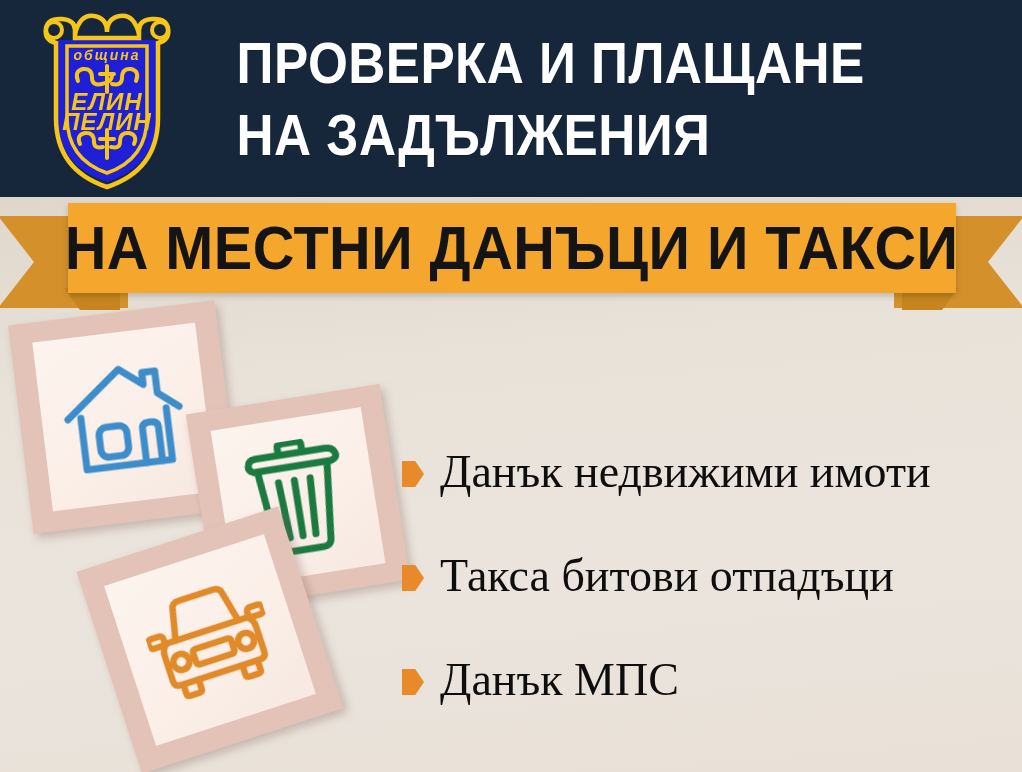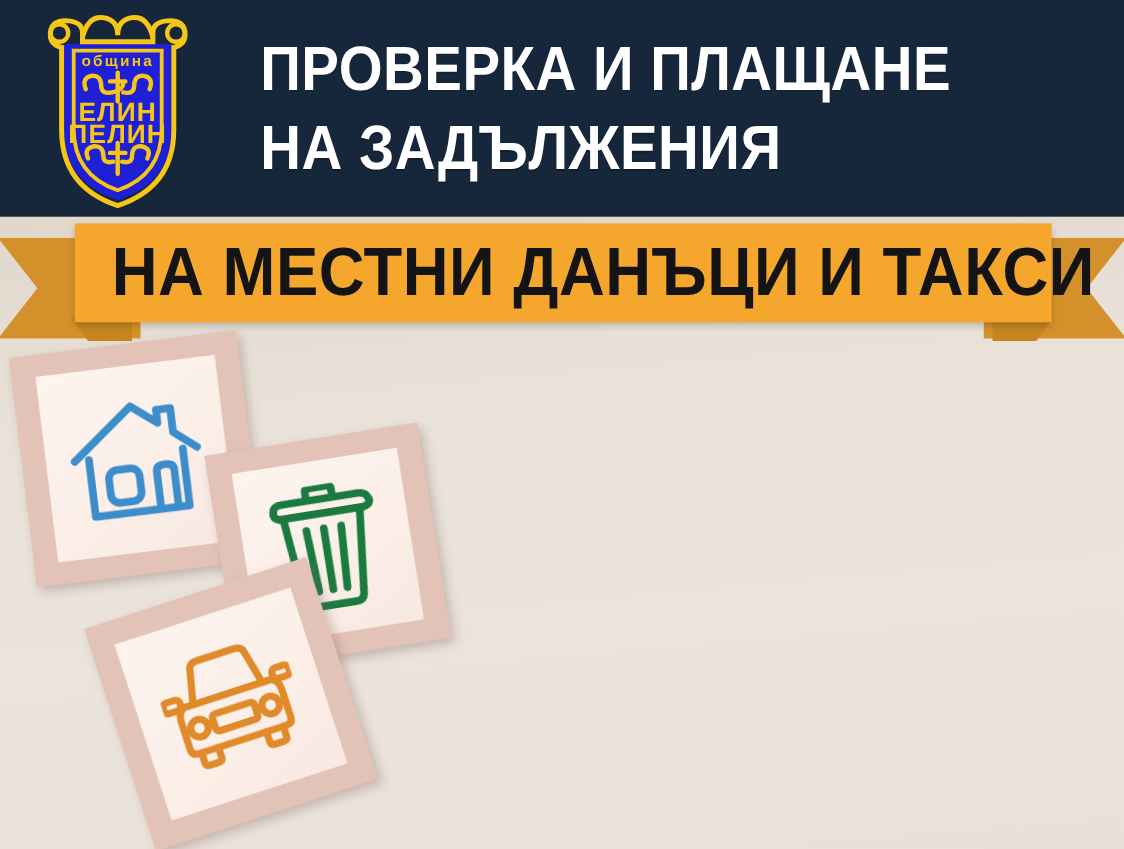--- a/index.html
+++ b/index.html
@@ -12,21 +12,21 @@
     position:relative;width:1022px;height:772px;overflow:hidden;
     background:linear-gradient(175deg,#cfc6b6 0%,#ded5c8 18%,#e9e2d9 46%,#ebe4dc 72%,#e9e1d8 100%);
   }
 
   
   .header{
     position:absolute;left:0;top:0;width:1022px;height:197px;
     background:#16273c;
   }
   .logo{
-    position:absolute;left:18px;top:6px;width:178px;height:185px;
+    position:absolute;left:18px;top:6px;width:178px;height:185px;font-style:italic;
   }
   .title-wrap{
     position:absolute;left:196px;top:16px;width:812px;height:166px;
     display:flex;flex-direction:column;justify-content:center;
   }
   .title-line{
     color:#ffffff;
     font-family:"Liberation Sans",sans-serif;
     font-weight:bold;
     font-size:57px;
@@ -58,21 +58,21 @@
   }
   .ribbon-fold-right{
     position:absolute;right:64px;top:92px;width:56px;height:22px;
     background:#c6851f;
     clip-path:polygon(0 0,100% 0,calc(100% - 16px) 100%,0 100%);
   }
   .ribbon-band{
     position:absolute;left:68px;top:7px;width:888px;height:90px;
     background:#f5a72d;
     box-shadow:0 3px 6px rgba(0,0,0,.18);
-    display:flex;align-items:center;justify-content:flex-start;
+    display:flex;align-items:center;justify-content:center;
   }
   .ribbon-text{
     color:#141414;
     font-family:"Liberation Sans",sans-serif;
     font-weight:bold;
     font-size:62px;
     line-height:62px;
     letter-spacing:0.5px;
     transform:scaleX(0.93);
     white-space:nowrap;
@@ -344,14 +344,28 @@
           <circle cx="95" cy="64" r="8"></circle>
           <path d="M22 86 L22 96 Q22 99 26 99 L34 99 Q38 99 38 96 L38 86"></path>
           <path d="M84 86 L84 96 Q84 99 88 99 L96 99 Q100 99 100 96 L100 86"></path>
           <rect x="1" y="33" width="16" height="10" rx="4"></rect>
           <rect x="105" y="33" width="16" height="10" rx="4"></rect>
         </g>
       </svg>
     </div>
   </div>
 
+  <div class="bullets">
+    <div class="bullet-row">
+      <span class="bullet-marker"></span>
+      <span class="bullet-text">Данък недвижими имоти</span>
+    </div>
+    <div class="bullet-row">
+      <span class="bullet-marker"></span>
+      <span class="bullet-text">Такса битови отпадъци</span>
+    </div>
+    <div class="bullet-row">
+      <span class="bullet-marker"></span>
+      <span class="bullet-text">Данък МПС</span>
+    </div>
+  </div>
 
 </div>
 
 </body></html>

